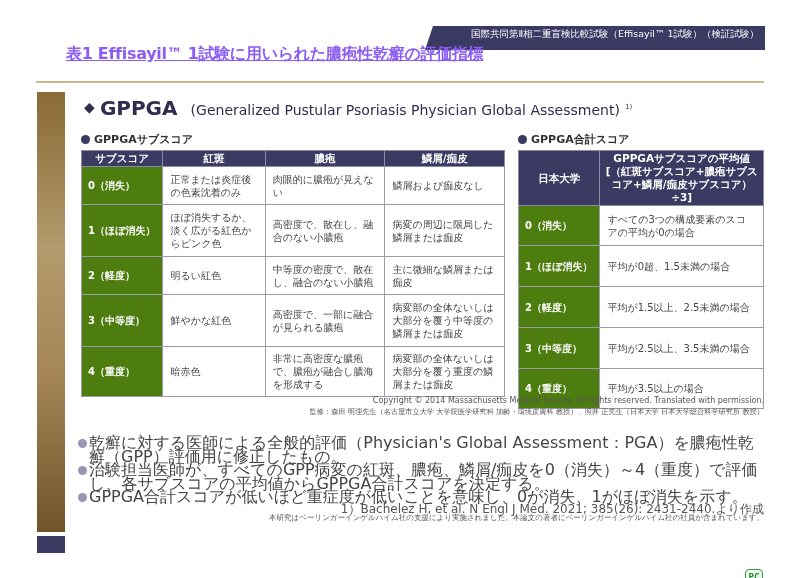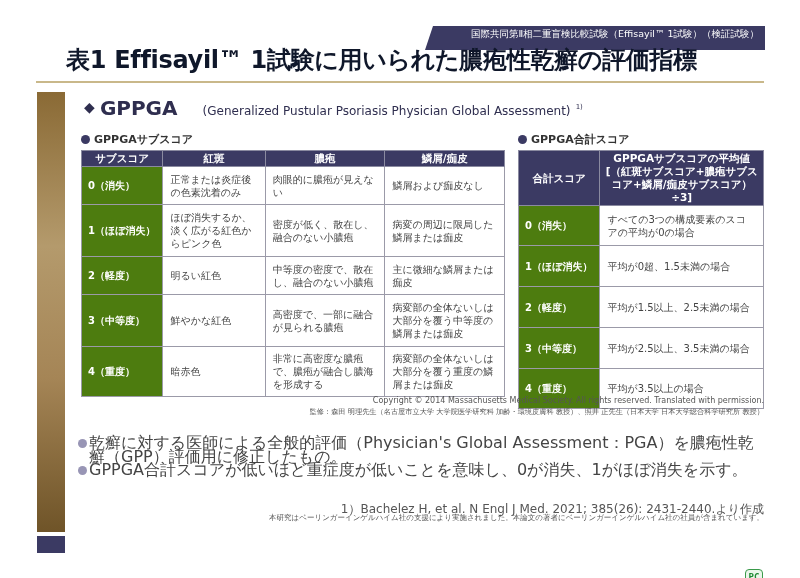--- a/index.html
+++ b/index.html
@@ -3,31 +3,31 @@
 <meta charset="utf-8">
 <style>
   * { box-sizing: border-box; margin: 0; padding: 0; }
   html, body { width: 800px; height: 578px; background: #ffffff; overflow: hidden; }
   body { position: relative; font-family: "DejaVu Sans", "Liberation Sans", sans-serif; color: #333; }
 
   .top-banner { position: absolute; left: 425px; top: 26px; width: 340px; height: 24px; background: #3b3a63;
     clip-path: polygon(8px 0, 100% 0, 100% 100%, 0 100%); color: #fff; font-size: 9.5px; line-height: 15px;
     text-align: right; padding-right: 6px; white-space: nowrap; }
 
-  .page-title { position: absolute; left: 66px; top: 44px; font-size: 24px; font-weight: bold; color: #0f172a; white-space: nowrap; letter-spacing: -0.3px; }
+  .page-title { position: absolute; left: 66px; top: 44px; font-size: 16px; font-weight: bold; color: #8b5cf6; white-space: nowrap; letter-spacing: -0.3px; text-decoration: underline; }
   .title-rule { position: absolute; left: 36px; top: 81px; width: 728px; height: 2px; background: #c9b88a; }
 
   .side-bar { position: absolute; left: 37px; top: 92px; width: 28px; height: 440px;
     background: linear-gradient(180deg, #8a6a35 0%, #b49a6c 35%, #a58556 65%, #6f5428 100%); }
   .side-block { position: absolute; left: 37px; top: 536px; width: 28px; height: 17px; background: #3b3a63; }
 
   .section-head { position: absolute; left: 84px; top: 96px; white-space: nowrap; color: #2f2e4f; }
   .section-head .diamond { font-size: 14px; vertical-align: 3px; }
   .section-head .abbr { font-size: 20px; font-weight: bold; }
-  .section-head .full { font-size: 12px; margin-left: 20px; }
+  .section-head .full { font-size: 14px; margin-left: 8px; }
   .section-head sup { font-size: 7px; }
 
   .sub-label { position: absolute; font-size: 11px; font-weight: bold; color: #333; white-space: nowrap; }
   .sub-label .dot { display: inline-block; width: 9px; height: 9px; border-radius: 50%; background: #3b3a63; margin-right: 4px; vertical-align: -1px; }
 
   table { position: absolute; border-collapse: collapse; font-size: 10px; color: #444; }
   th { background: #3b3a63; color: #fff; font-weight: bold; font-size: 10.5px; text-align: center; border: 1px solid #8a8aa0; padding: 1px 3px; line-height: 13px; }
   td { border: 1px solid #9b9aa8; padding: 2px 7px; line-height: 13px; vertical-align: middle; background: #fff; }
   td.score { background: #4d7c0f; color: #fff; font-weight: bold; padding-left: 6px; white-space: nowrap; }
 
@@ -90,21 +90,21 @@
   <tbody>
     <tr style="height:38px">
       <td class="score">0（消失）</td>
       <td>正常または炎症後の色素沈着のみ</td>
       <td>肉眼的に膿疱が見えない</td>
       <td>鱗屑および痂皮なし</td>
     </tr>
     <tr style="height:52px">
       <td class="score">1（ほぼ消失）</td>
       <td>ほぼ消失するか、淡く広がる紅色からピンク色</td>
-      <td>密度が低く、散在し、融合のない小膿疱</td>
+      <td>高密度で、散在し、融合のない小膿疱</td>
       <td>病変の周辺に限局した鱗屑または痂皮</td>
     </tr>
     <tr style="height:38px">
       <td class="score">2（軽度）</td>
       <td>明るい紅色</td>
       <td>中等度の密度で、散在し、融合のない小膿疱</td>
       <td>主に微細な鱗屑または痂皮</td>
     </tr>
     <tr style="height:52px">
       <td class="score">3（中等度）</td>
@@ -125,21 +125,21 @@
   <span class="dot"></span><span>GPPGA合計スコア</span>
 </div>
 
 <table id="total-table">
   <colgroup>
       <col class="c1">
       <col class="c2">
     </colgroup>
   <thead>
     <tr style="height:44px">
-      <th>合計スコア</th>
+      <th>日本大学</th>
       <th>GPPGAサブスコアの平均値 [（紅斑サブスコア+膿疱サブスコア+鱗屑/痂皮サブスコア）÷3]</th>
     </tr>
   </thead>
   <tbody>
     <tr style="height:40px">
       <td class="score">0（消失）</td>
       <td>すべての3つの構成要素のスコアの平均が0の場合</td>
     </tr>
     <tr style="height:41px">
       <td class="score">1（ほぼ消失）</td>
@@ -158,19 +158,20 @@
       <td>平均が3.5以上の場合</td>
     </tr>
   </tbody>
 </table>
 
 <div class="copyright">Copyright © 2014 Massachusetts Medical Society. All rights reserved. Translated with permission.</div>
 <div class="supervision">監修：森田 明理先生（名古屋市立大学 大学院医学研究科 加齢・環境皮膚科 教授）、照井 正先生（日本大学 日本大学総合科学研究所 教授）</div>
 
 <ul class="notes">
   <li>乾癬に対する医師による全般的評価（Physician's Global Assessment：PGA）を膿疱性乾癬（GPP）評価用に修正したもの。</li>
+  <li>治験担当医師が、すべてのGPP病変の紅斑、膿疱、鱗屑/痂皮を0（消失）～4（重度）で評価し、各サブスコアの平均値からGPPGA合計スコアを決定する。</li>
   <li>GPPGA合計スコアが低いほど重症度が低いことを意味し、0が消失、1がほぼ消失を示す。</li>
 </ul>
 
 <div class="reference">1）Bachelez H, et al. N Engl J Med. 2021; 385(26): 2431-2440.より作成</div>
 <div class="disclosure">本研究はベーリンガーインゲルハイム社の支援により実施されました。本論文の著者にベーリンガーインゲルハイム社の社員が含まれています。</div>
 
 <div class="logo">PC</div>
 
 </body></html>

